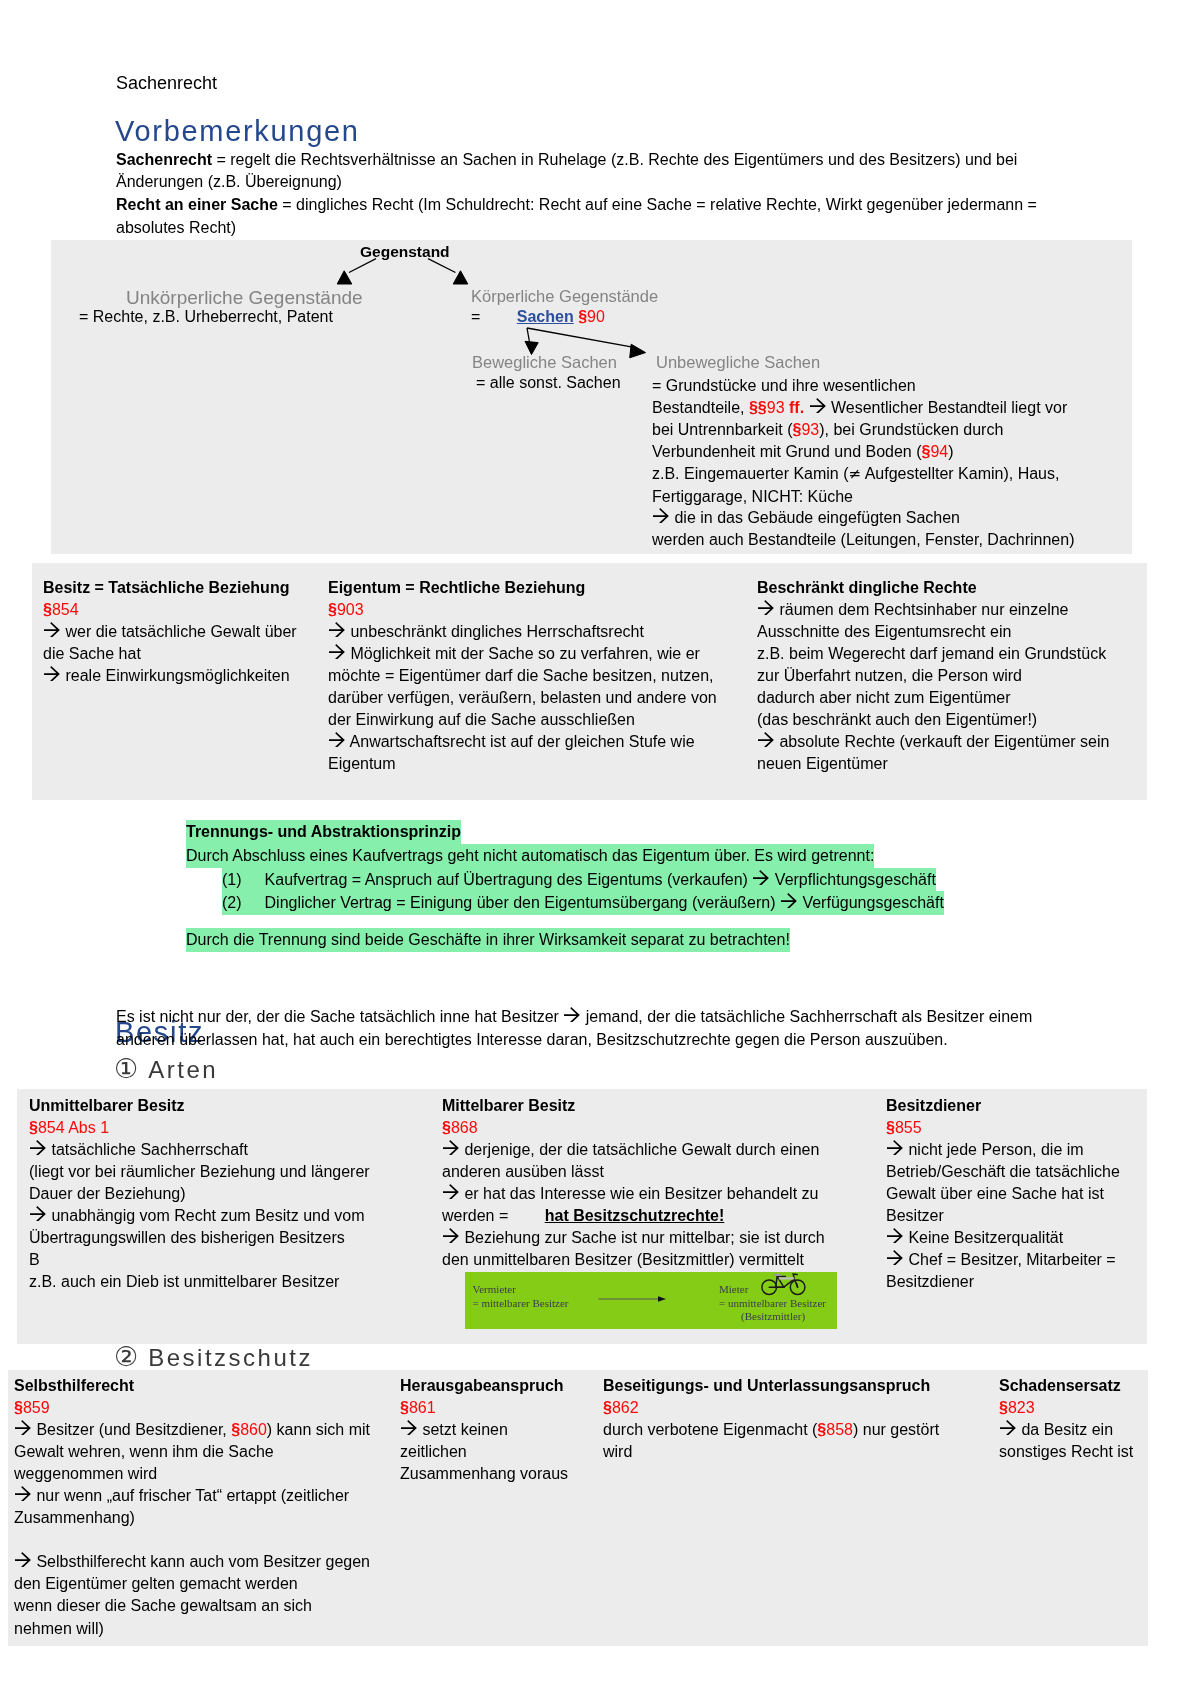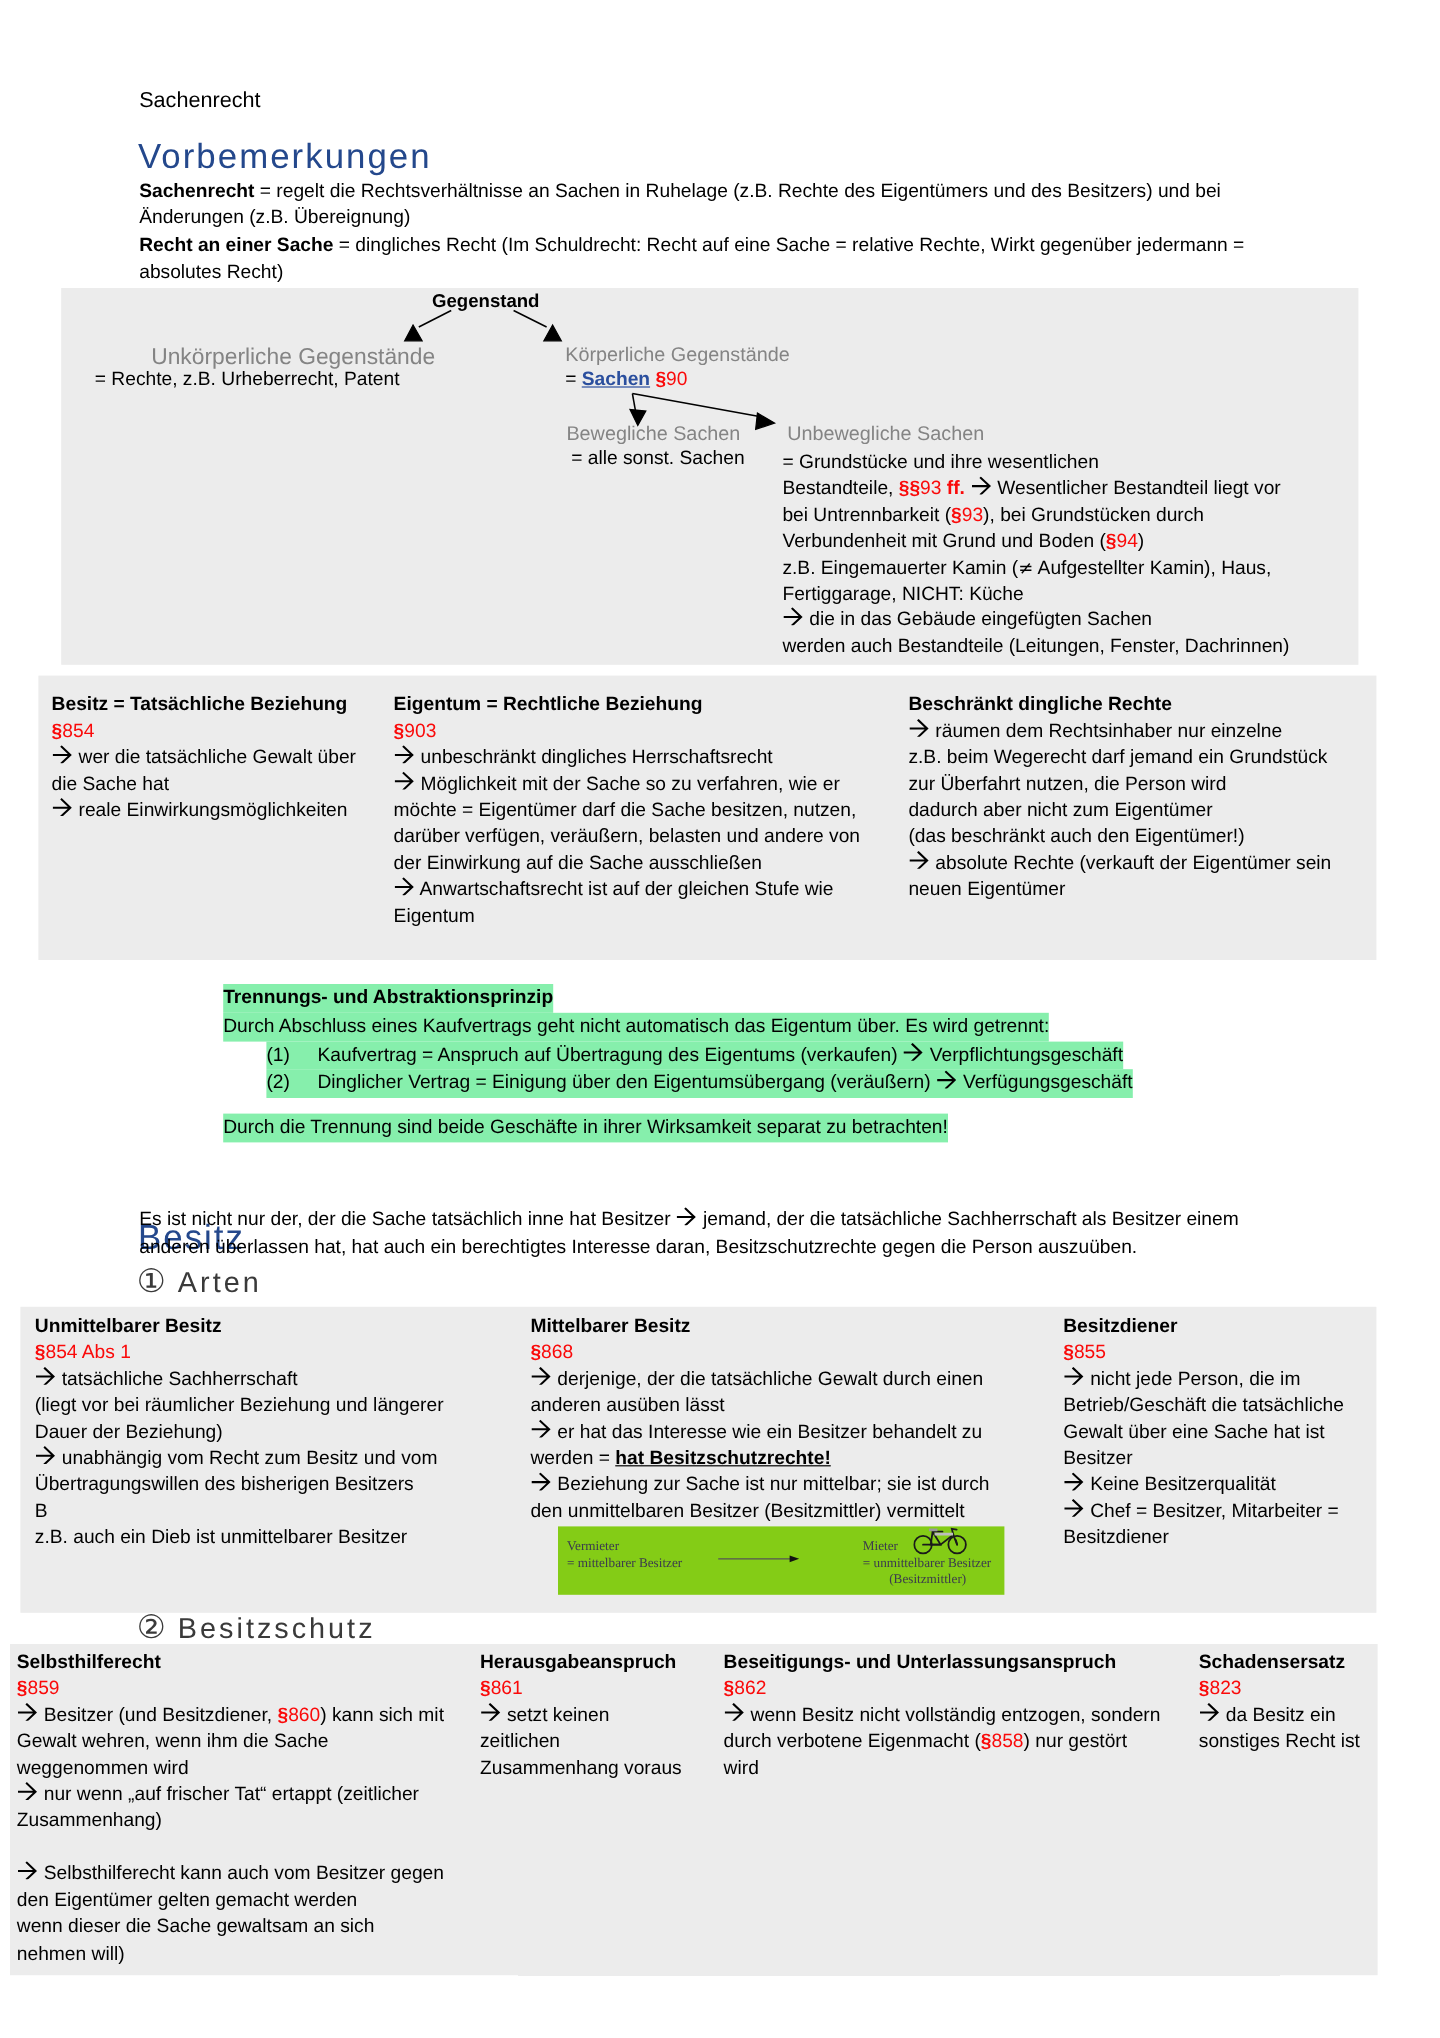--- a/index.html
+++ b/index.html
@@ -15,21 +15,21 @@
   .body{font-size:16px;line-height:25px;}
   .b{font-weight:bold;}
   .red{color:#fa0a0a;}
   .blue{color:#2b4f9e;}
   .grayt{color:#848484;}
   .hl{background:#86efac;box-decoration-break:clone;}
   .tabgap{display:inline-block;width:23px;}
   .hlblock{font-size:16px;}
   .hlrow{height:23.8px;white-space:nowrap;}
   .hlrow .hl{display:inline-block;height:23.8px;line-height:23.8px;vertical-align:top;}
-  .u{text-decoration:underline;}
+  .u{text-decoration:underline;margin-left:32px;}
   .h2{font-size:24px;line-height:28px;font-weight:400;color:#3a3a3a;letter-spacing:2.5px;white-space:nowrap;}
   .circnum{font-family:"DejaVu Sans",sans-serif;font-size:27px;letter-spacing:0;}
   .subgap{display:inline-block;width:10px;}
   .figbox{background:#84cc16;}
   .figtxt{font-size:11px;line-height:12px;color:#3b3b4d;white-space:nowrap;font-family:"Liberation Serif",serif;}
   .col{position:absolute;font-size:16px;line-height:22.05px;}
   .arrowglyph{display:inline-block;width:17px;height:15px;vertical-align:0px;margin-left:1px;margin-right:0px;}
   .arrowglyph svg{display:block;}
   .neqglyph{font-family:"DejaVu Sans",sans-serif;font-size:15px;}
 </style>
@@ -125,20 +125,21 @@
             </svg></span> Anwartschaftsrecht ist auf der gleichen Stufe wie</div>
         <div class="">Eigentum</div>
       </div>
   </div>
   <div class="abs col" style="left:757px;top:577px;width:390px;">
     <div class="b">Beschränkt dingliche Rechte</div>
     <div>
         <div class=""><span class="arrowglyph"><svg viewBox="0 0 17 15" width="17" height="15" aria-hidden="true">
               <path d="M0.6 8.1 H13.3 M7.4 1.3 L14.6 8.1 L7.4 14.9" fill="none" stroke="#000" stroke-width="1.7" stroke-linecap="square" stroke-linejoin="miter"></path>
             </svg></span> räumen dem Rechtsinhaber nur einzelne</div>
+        <div class="">Ausschnitte des Eigentumsrecht ein</div>
         <div class="">z.B. beim Wegerecht darf jemand ein Grundstück</div>
         <div class="">zur Überfahrt nutzen, die Person wird</div>
         <div class="">dadurch aber nicht zum Eigentümer</div>
         <div class="">(das beschränkt auch den Eigentümer!)</div>
         <div class=""><span class="arrowglyph"><svg viewBox="0 0 17 15" width="17" height="15" aria-hidden="true">
               <path d="M0.6 8.1 H13.3 M7.4 1.3 L14.6 8.1 L7.4 14.9" fill="none" stroke="#000" stroke-width="1.7" stroke-linecap="square" stroke-linejoin="miter"></path>
             </svg></span> absolute Rechte (verkauft der Eigentümer sein</div>
         <div class="">neuen Eigentümer</div>
       </div>
   </div>
@@ -285,23 +286,20 @@
               <path d="M0.6 8.1 H13.3 M7.4 1.3 L14.6 8.1 L7.4 14.9" fill="none" stroke="#000" stroke-width="1.7" stroke-linecap="square" stroke-linejoin="miter"></path>
             </svg></span> setzt keinen</div>
         <div class="">zeitlichen</div>
         <div class="">Zusammenhang voraus</div>
       </div>
   </div>
   <div class="abs col" style="left:603px;top:1375px;width:400px;">
     <div class="b">Beseitigungs- und Unterlassungsanspruch</div>
     <div class="red"><span class="red"><span class="b">§</span>862</span></div>
     <div>
-        <div class=""><span class="arrowglyph"><svg viewBox="0 0 17 15" width="17" height="15" aria-hidden="true">
-              <path d="M0.6 8.1 H13.3 M7.4 1.3 L14.6 8.1 L7.4 14.9" fill="none" stroke="#000" stroke-width="1.7" stroke-linecap="square" stroke-linejoin="miter"></path>
-            </svg></span> wenn Besitz nicht vollständig entzogen, sondern</div>
         <div class="">durch verbotene Eigenmacht (<span class="red"><span class="b">§</span>858</span>) nur gestört</div>
         <div class="">wird</div>
       </div>
   </div>
   <div class="abs col" style="left:999px;top:1375px;width:150px;">
     <div class="b">Schadensersatz</div>
     <div class="red"><span class="red"><span class="b">§</span>823</span></div>
     <div>
         <div class=""><span class="arrowglyph"><svg viewBox="0 0 17 15" width="17" height="15" aria-hidden="true">
               <path d="M0.6 8.1 H13.3 M7.4 1.3 L14.6 8.1 L7.4 14.9" fill="none" stroke="#000" stroke-width="1.7" stroke-linecap="square" stroke-linejoin="miter"></path>

